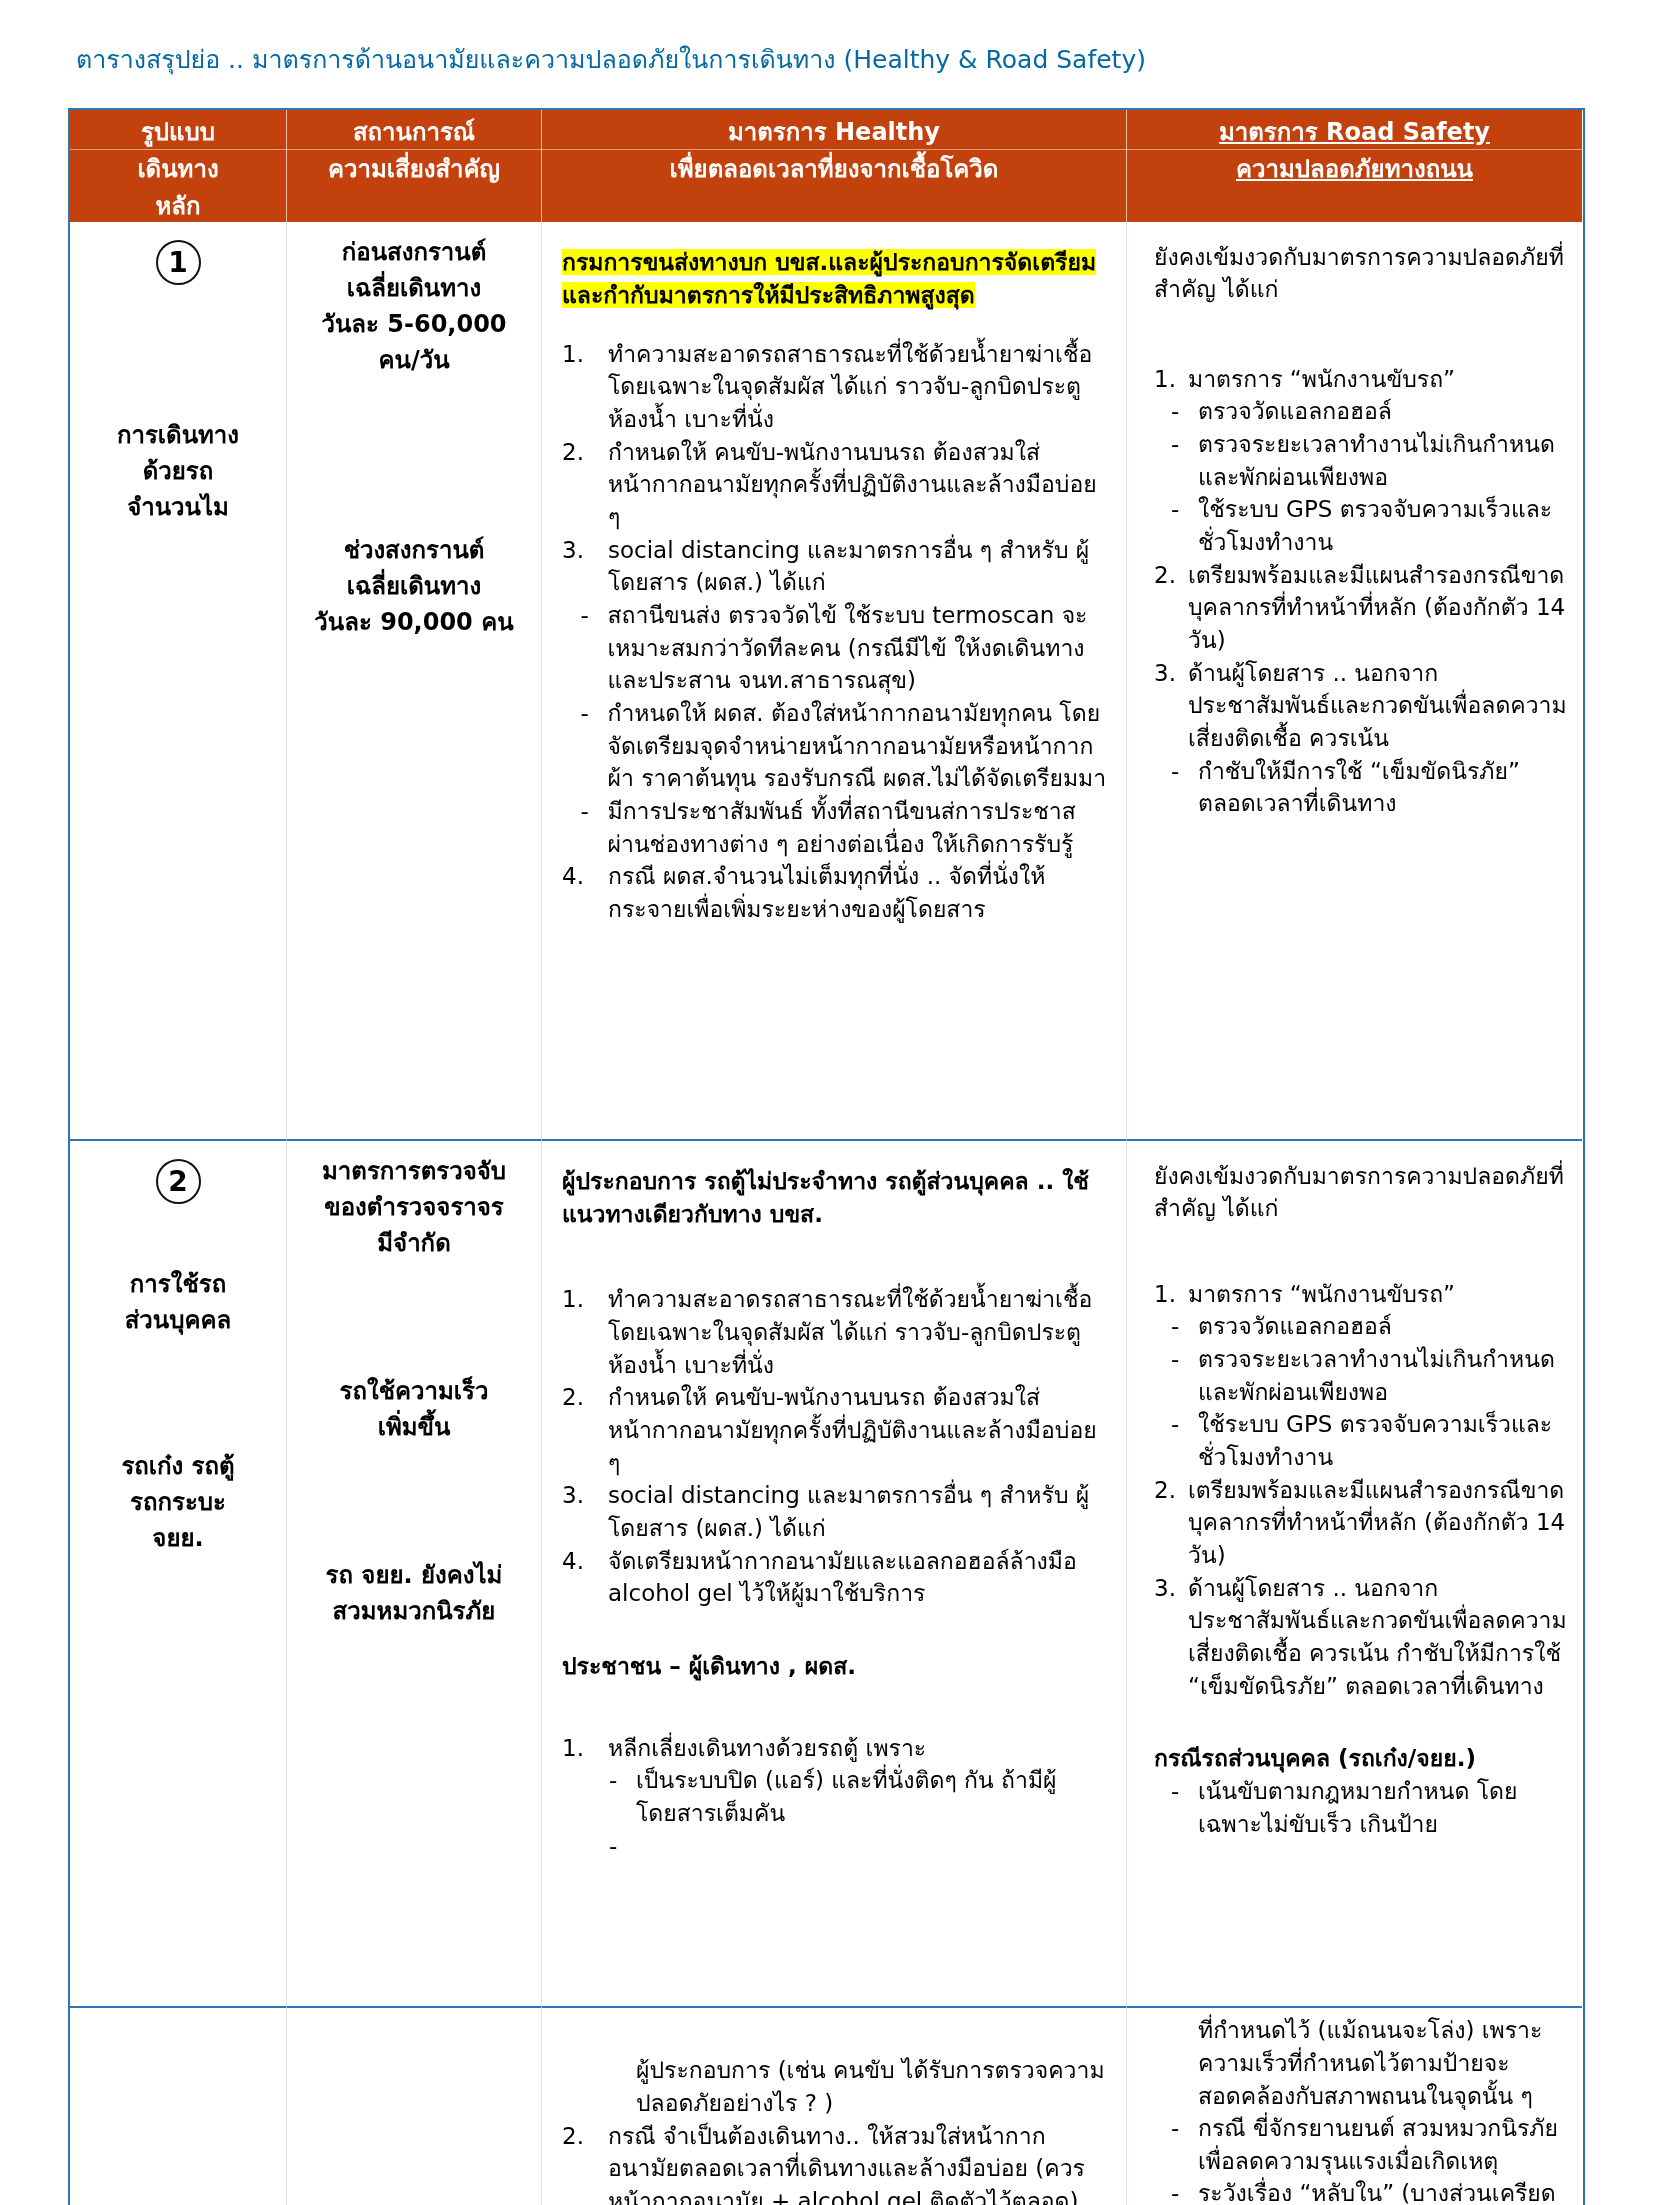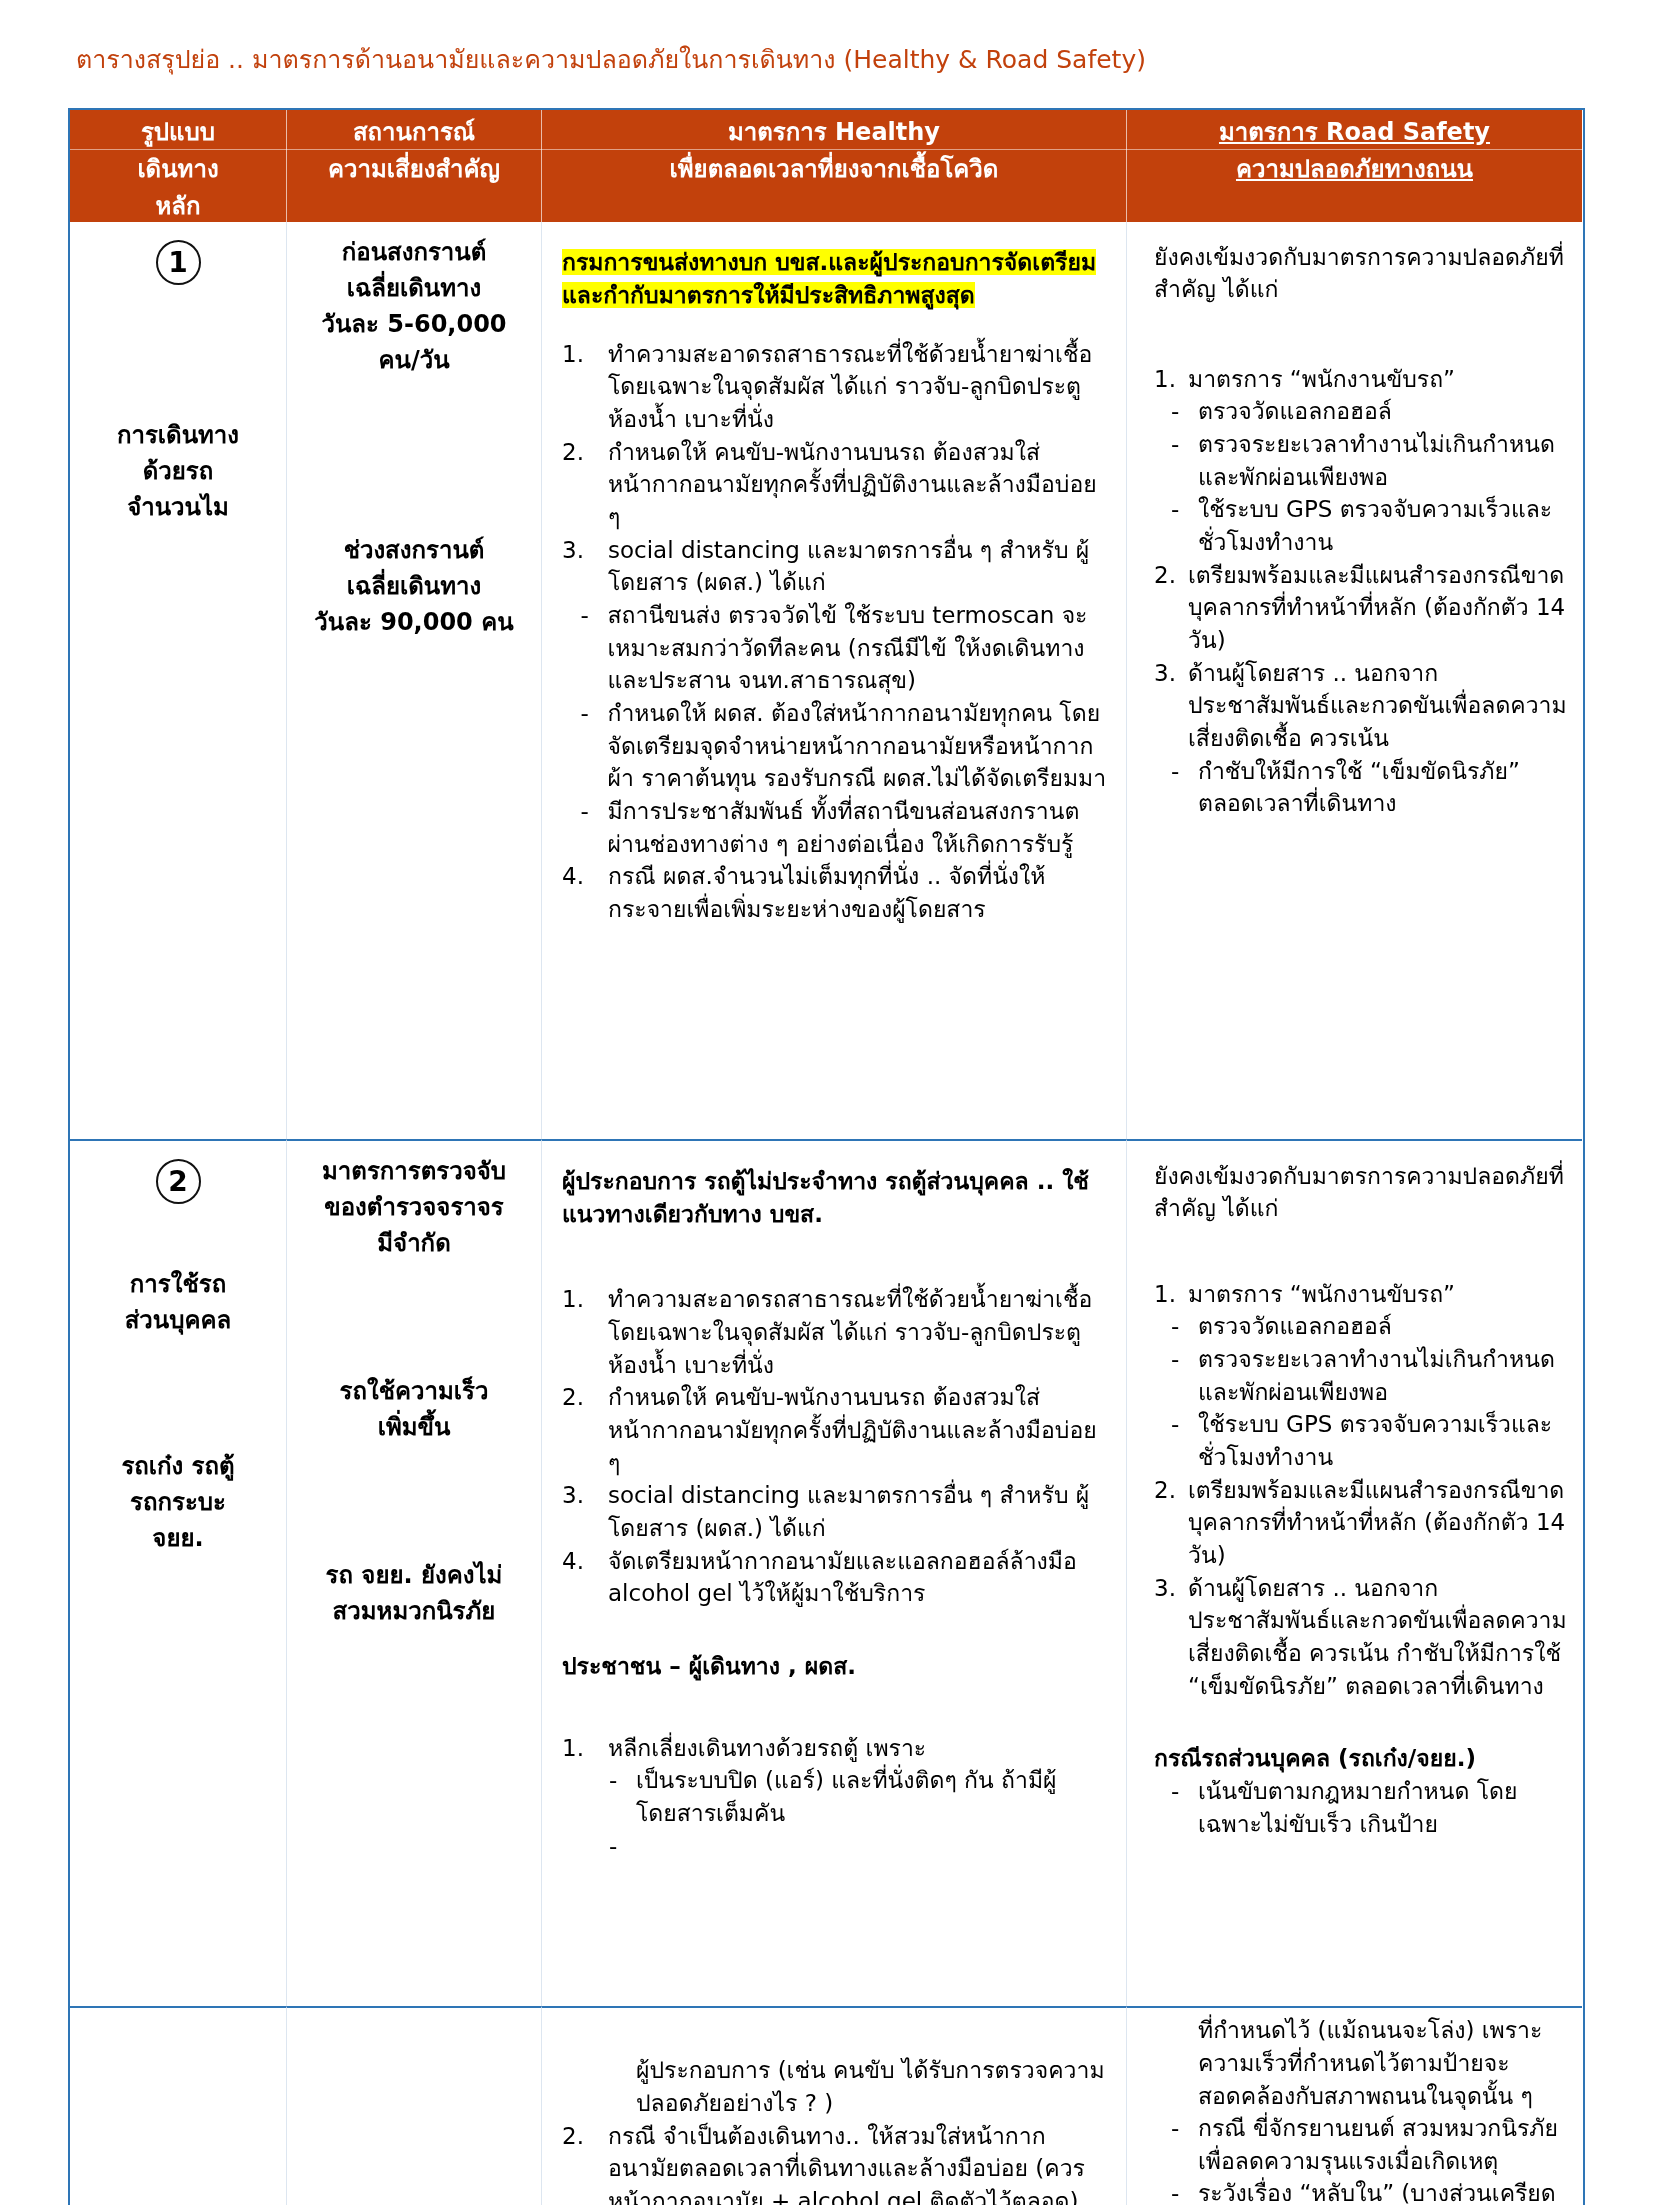--- a/index.html
+++ b/index.html
@@ -1,21 +1,21 @@
 <!DOCTYPE html>
 <html lang="th" style="font-size:7px"><head>
 <meta charset="utf-8">
 <style>
   html,body{margin:0;padding:0;background:#fff;}
   body{
     width:1654px;height:2481px;position:relative;overflow:hidden;
     font-family:"DejaVu Sans","Liberation Sans",sans-serif;color:#000;
   }
   .title{
-    position:absolute;left:76px;top:39px;font-size:25px;color:#c2410c;
+    position:absolute;left:76px;top:39px;font-size:25px;color:#0369a1;
     white-space:nowrap;
   }
   .table{
     position:absolute;left:68px;top:108px;width:1517px;height:2313px;
     border:2.6px solid #2e75b6;box-sizing:border-box;background:#fff;
     display:grid;
     grid-template-columns:217px 255px 585px 455px;
     grid-template-rows:112px 917px 867px 398px 13.2px;
   }
   
@@ -124,21 +124,21 @@
       <div class="li dash d1">
         <span class="mk">-</span>
         <span class="tx">สถานีขนส่ง ตรวจวัดไข้ ใช้ระบบ termoscan จะเหมาะสมกว่าวัดทีละคน (กรณีมีไข้ ให้งดเดินทางและประสาน จนท.สาธารณสุข)</span>
       </div>
       <div class="li dash d1">
         <span class="mk">-</span>
         <span class="tx">กำหนดให้ ผดส. ต้องใส่หน้ากากอนามัยทุกคน โดยจัดเตรียมจุดจำหน่ายหน้ากากอนามัยหรือหน้ากากผ้า ราคาต้นทุน รองรับกรณี ผดส.ไม่ได้จัดเตรียมมา</span>
       </div>
       <div class="li dash d1">
         <span class="mk">-</span>
-        <span class="tx">มีการประชาสัมพันธ์ ทั้งที่สถานีขนส่อนสงกรานต ผ่านช่องทางต่าง ๆ อย่างต่อเนื่อง ให้เกิดการรับรู้</span>
+        <span class="tx">มีการประชาสัมพันธ์ ทั้งที่สถานีขนส่การประชาส ผ่านช่องทางต่าง ๆ อย่างต่อเนื่อง ให้เกิดการรับรู้</span>
       </div>
       <div class="li num">
         <span class="mk">4.</span>
         <span class="tx">กรณี ผดส.จำนวนไม่เต็มทุกที่นั่ง ..  จัดที่นั่งให้กระจายเพื่อเพิ่มระยะห่างของผู้โดยสาร</span>
       </div>
     </div>
   <div class="td c4 r1 last">
       <div class="pa">ยังคงเข้มงวดกับมาตรการความปลอดภัยที่สำคัญ ได้แก่</div>
       <div class="spacer" style="height: 57px;"></div>
       <div class="li num">

